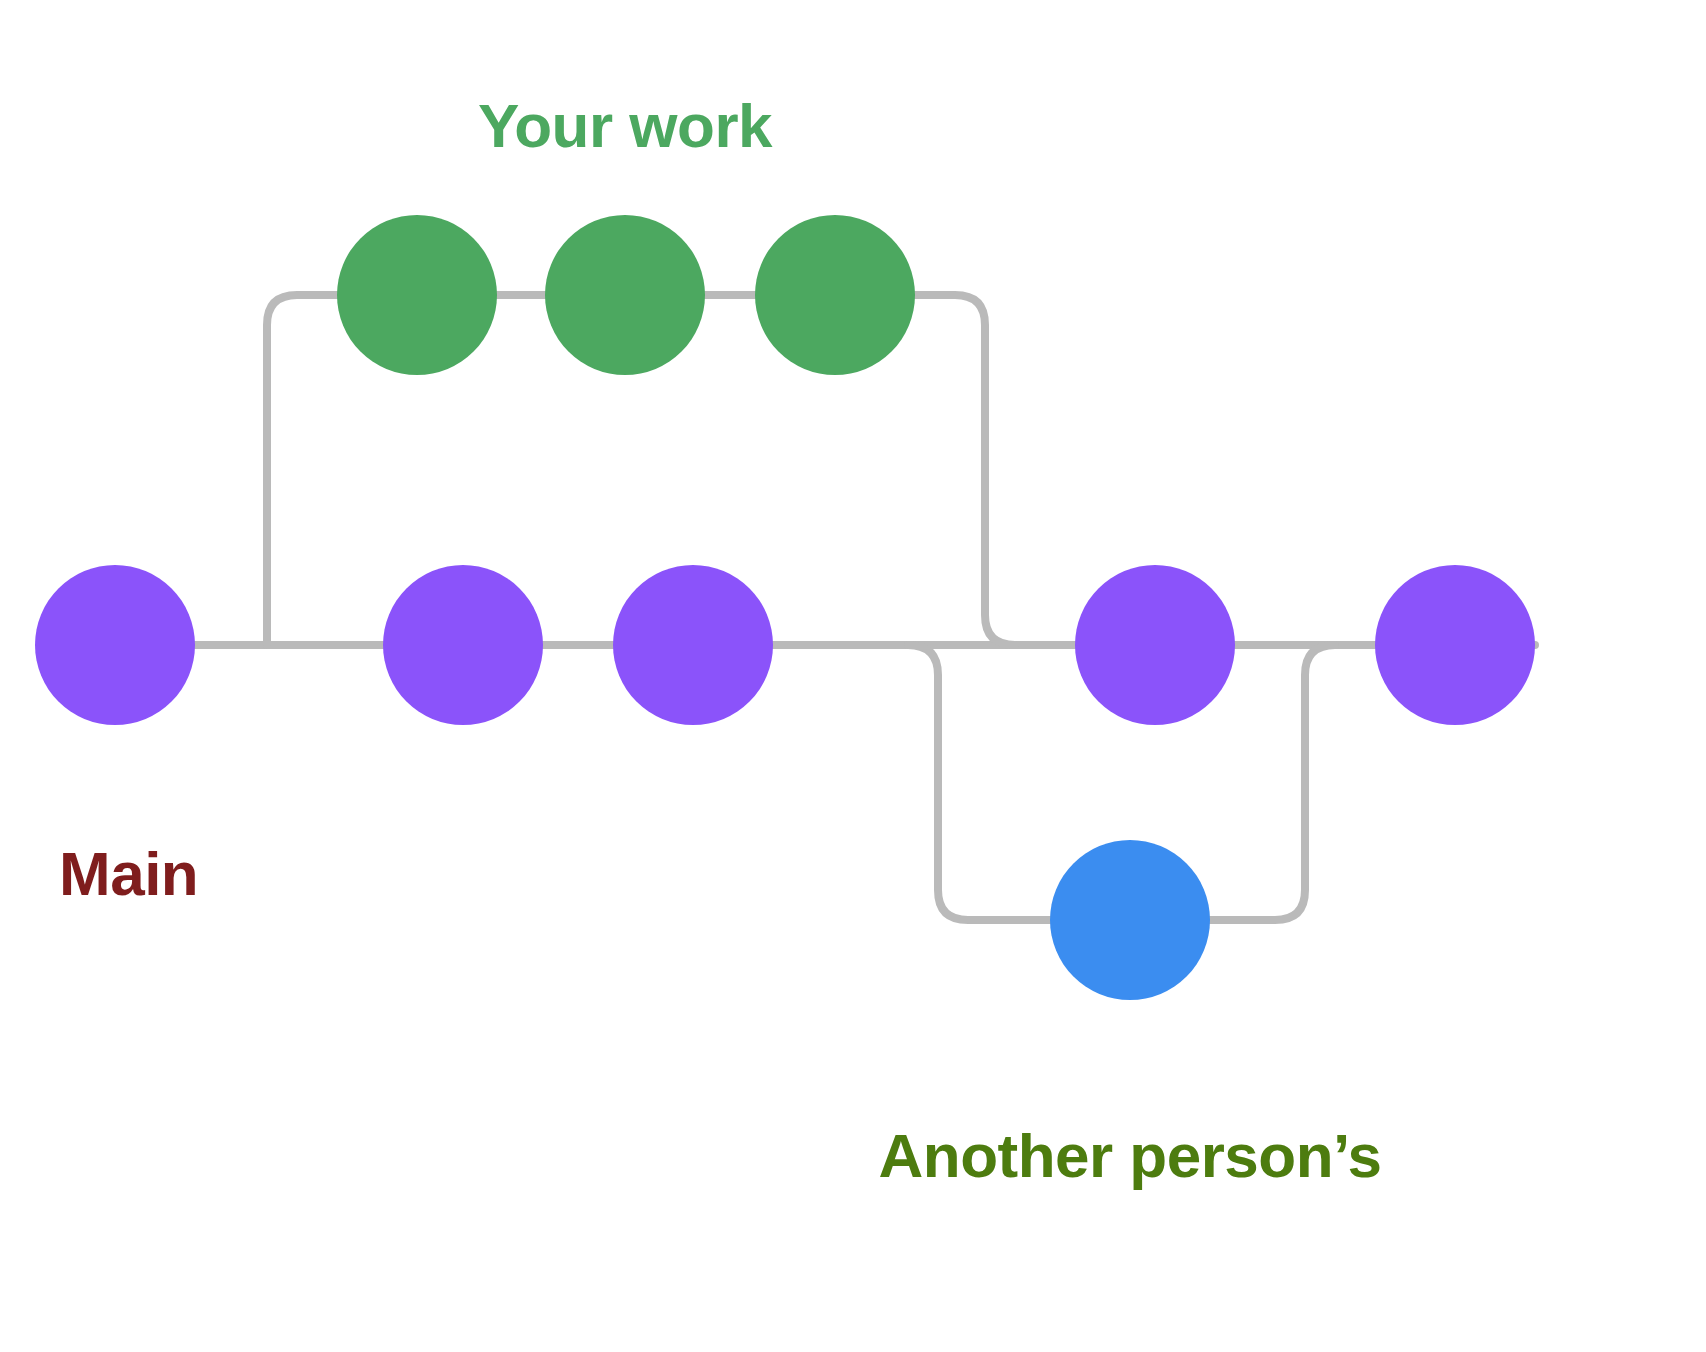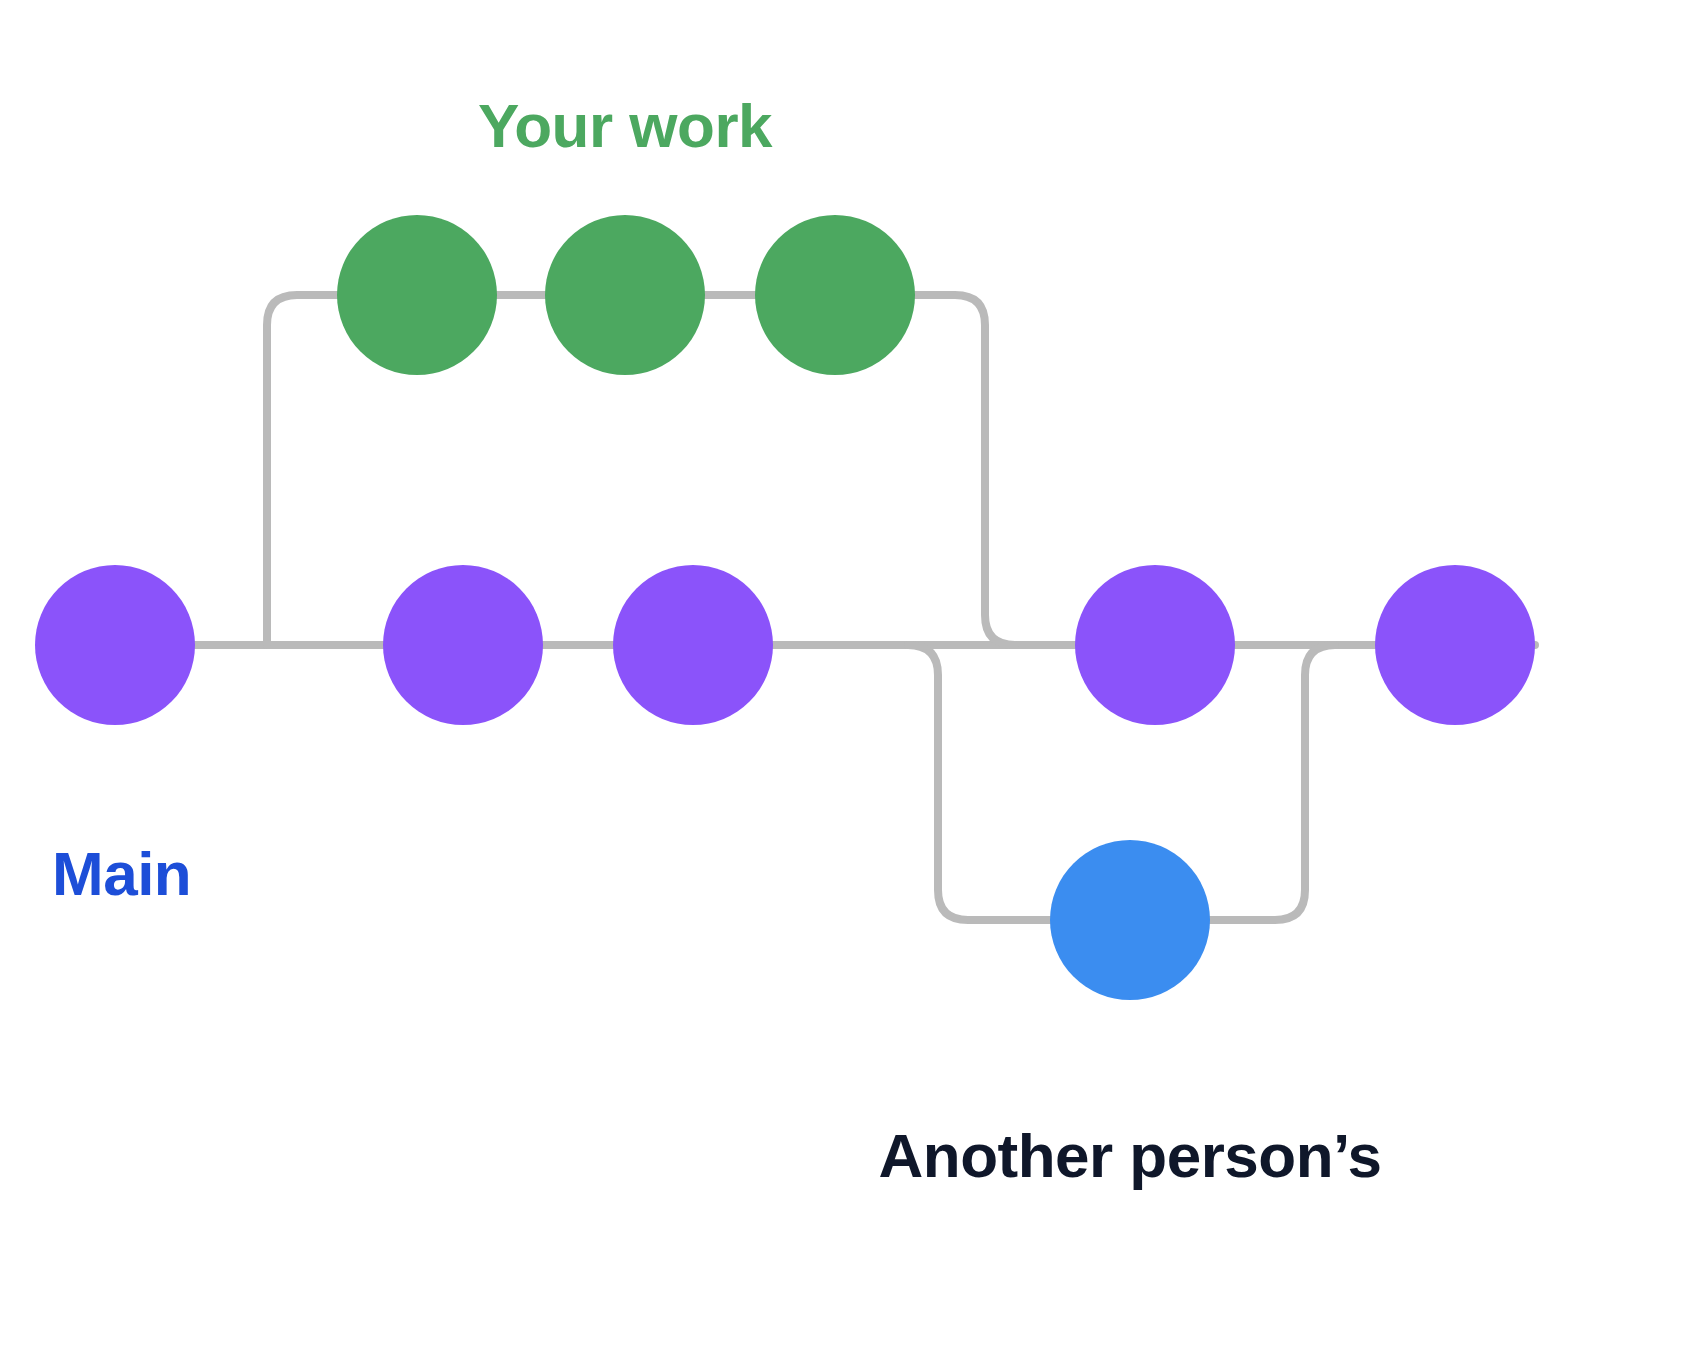--- a/index.html
+++ b/index.html
@@ -79,17 +79,17 @@
       <circle cx="1455" cy="645" r="80" fill="#8B53FA"></circle>
       <circle cx="417" cy="295" r="80" fill="#4CA860"></circle>
       <circle cx="625" cy="295" r="80" fill="#4CA860"></circle>
       <circle cx="835" cy="295" r="80" fill="#4CA860"></circle>
       <circle cx="1130" cy="920" r="80" fill="#3B8DF0"></circle>
     </g>
   </svg>
 
   <div class="branch-label" id="label-your-work" style="color:#4CA860;">Your work</div>
 
-  <div class="branch-label" id="label-main" style="color:#1d4ed8;">Main</div>
+  <div class="branch-label" id="label-main" style="color:#7f1d1d;margin-left:7px;">Main</div>
 
-  <div class="branch-label" id="label-other-work" style="color:#0f172a;"><span>Another person’s</span><br></div>
+  <div class="branch-label" id="label-other-work" style="color:#4d7c0f;"><span>Another person’s</span><br></div>
 
 </div>
 
 </body></html>

